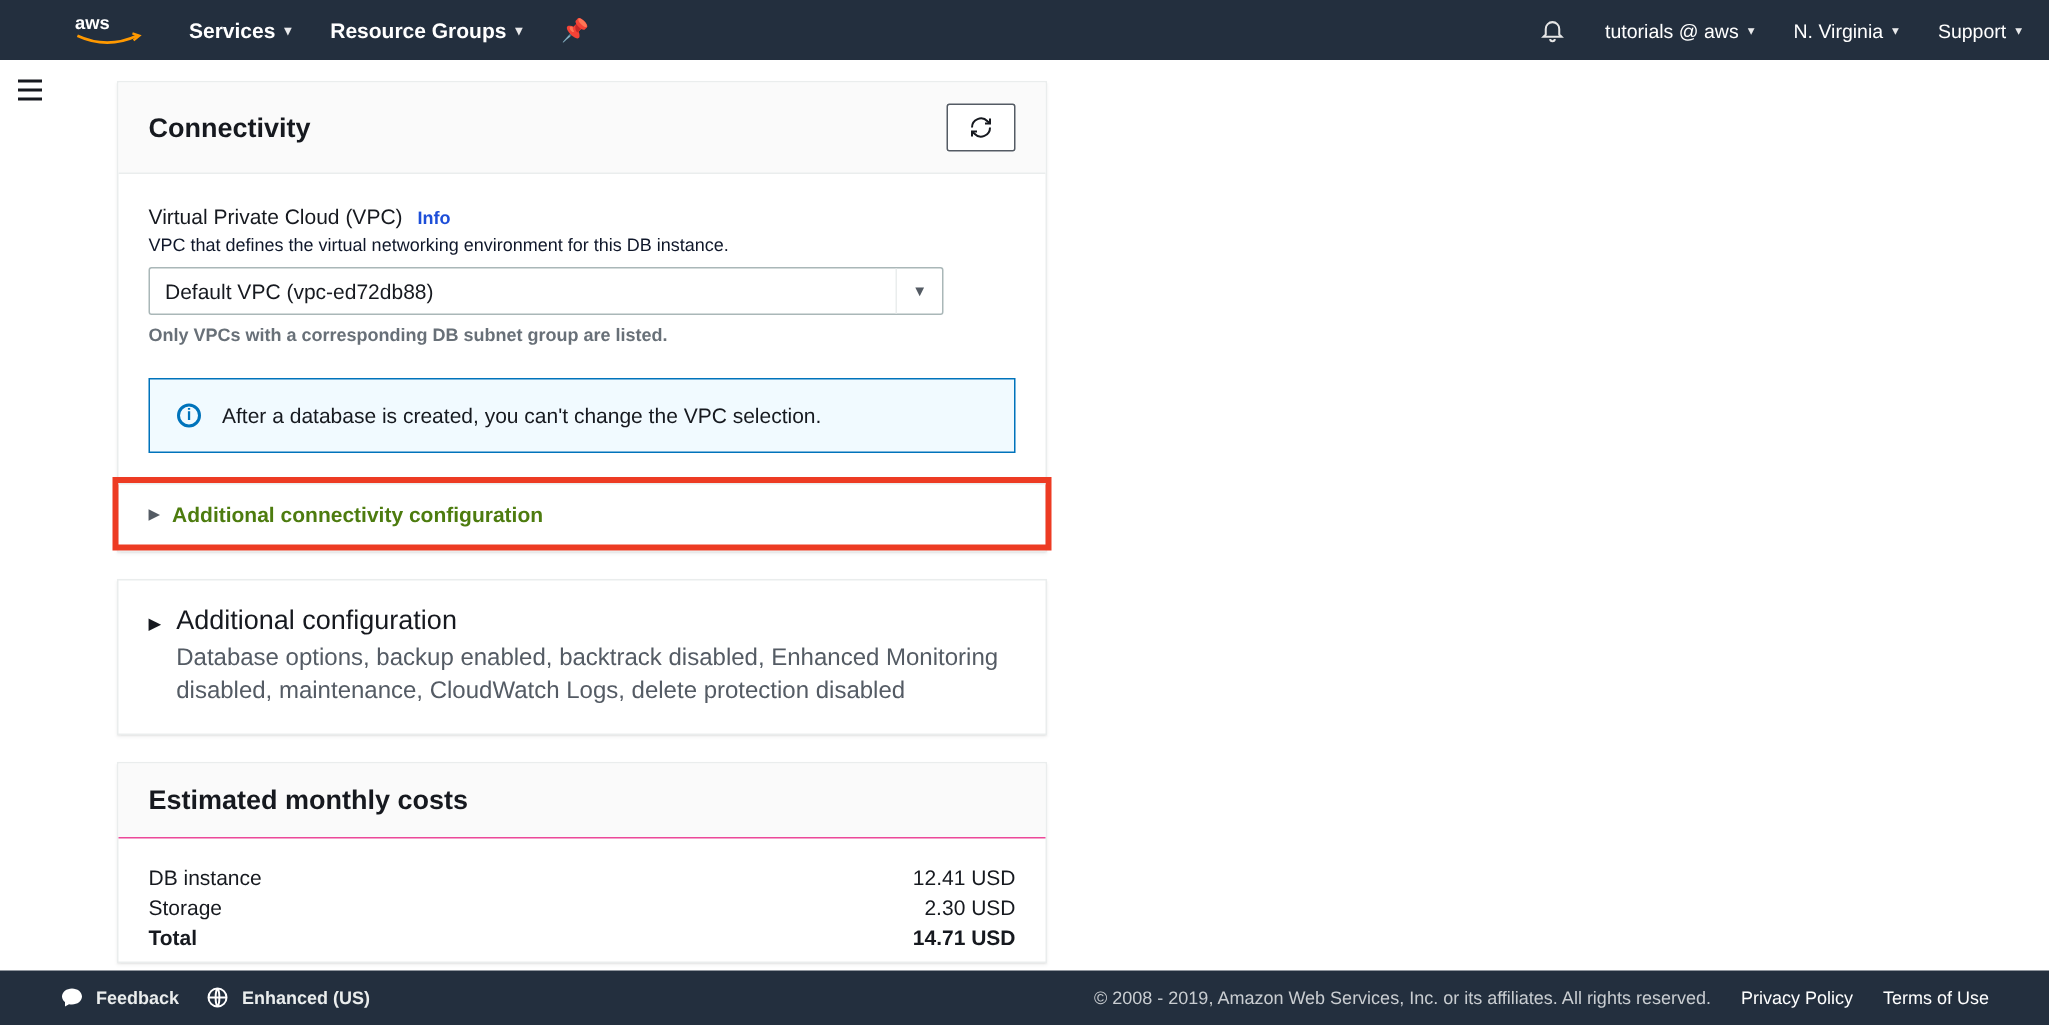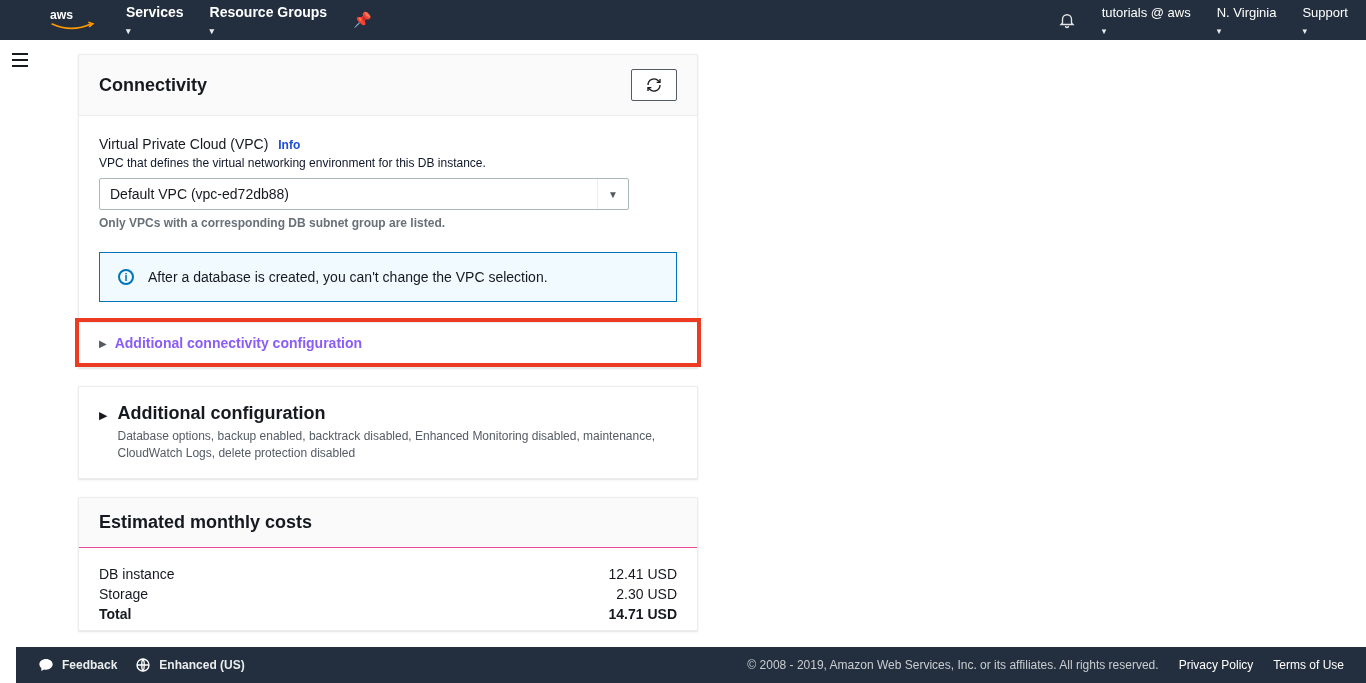--- a/index.html
+++ b/index.html
@@ -20,22 +20,22 @@
     align-items: center;
     padding: 0 18px;
     color: #fff;
   }
   .aws-logo {
     display: flex; align-items: center; margin-right: 30px; margin-left: 32px;
   }
   .aws-logo svg { width: 46px; height: 26px; }
   .nav-left { display: flex; align-items: center; gap: 26px; }
   .nav-item {
-    display: flex; align-items: flex-start; gap: 6px; cursor: pointer;
-    font-size: 14px; font-weight: 700; flex-direction: column;
+    display: flex; align-items: center; gap: 6px; cursor: pointer;
+    font-size: 14px; font-weight: 700;
   }
   .nav-item .caret { font-size: 9px; opacity: .9; }
   .nav-pin { font-size: 15px; }
   .nav-right { margin-left: auto; display: flex; align-items: center; gap: 26px; }
   .nav-right .nav-item { font-weight: 400; font-size: 13px; }
 
   
   .ham-bar {
     position: absolute; left: 0; top: 40px; width: 40px; height: 40px;
     display: flex; align-items: center; justify-content: center; cursor: pointer;
@@ -103,49 +103,49 @@
   }
   .info-alert-text { font-size: 14px; color: #16191f; }
 
   .expander {
     padding: 12px 20px;
     border-top: 1px solid #eaeded;
     display: flex; align-items: center; gap: 8px;
     cursor: pointer;
   }
   .expander .tri { color: #545b64; font-size: 10px; }
-  .expander-title { font-weight: 700; color: #8b5cf6; font-size: 14px; }
+  .expander-title { font-weight: 700; color: #4d7c0f; font-size: 14px; }
 
   .highlight-box {
     border: 4px solid #ed3b23; margin: -4px -4px 0 -4px;
     position: relative;
   }
   .highlight-wrap { position: relative; }
 
   .panel.simple { padding: 0; }
   .panel-sec {
     padding: 16px 20px;
     display: flex; gap: 10px; align-items: flex-start;
   }
   .panel-sec .tri { color: #16191f; font-size: 11px; margin-top: 6px; }
-  .panel-sec h3 { font-size: 18px; font-weight: 700; color: #16191f; }
-  .panel-sec .sub { color: #545b64; font-size: 12px; margin-top: 4px; max-width: 700px; line-height: 1.4; }
+  .panel-sec h3 { font-size: 18px; font-weight: 400; color: #16191f; }
+  .panel-sec .sub { color: #545b64; font-size: 16px; margin-top: 4px; max-width: 700px; line-height: 1.4; }
 
   .cost-panel .panel-header { background: #fafafa; }
   .cost-rows { padding: 16px 20px 6px 20px; }
   .cost-row { display: flex; justify-content: space-between; padding: 2px 0; }
   .cost-row.total { font-weight: 700; }
   .cost-row .k { width: 260px; }
   .cost-row .v { width: 100px; text-align: right; }
 
   
   .footer {
-    position: absolute; bottom: 0; left: 16px; right: 0; height: 36px;
+    position: absolute; bottom: 0; left: 0; right: 0; height: 36px;
     background: #232f3e; display: flex; align-items: center;
-    color: #eaeded; font-size: 12px; padding: 0 22px;
+    color: #eaeded; font-size: 12px; padding: 0 40px;
   }
   .footer-left { display: flex; align-items: center; gap: 18px; }
   .footer-left .fi { display: flex; align-items: center; gap: 8px; font-weight: 700; cursor: pointer; }
   .footer-right { margin-left: auto; display: flex; align-items: center; gap: 20px; color: #c9cdd1; }
   .footer-right .flink { color: #fff; cursor: pointer; }
 </style>
 </head>
 <body>
 
 <div class="top-nav">

